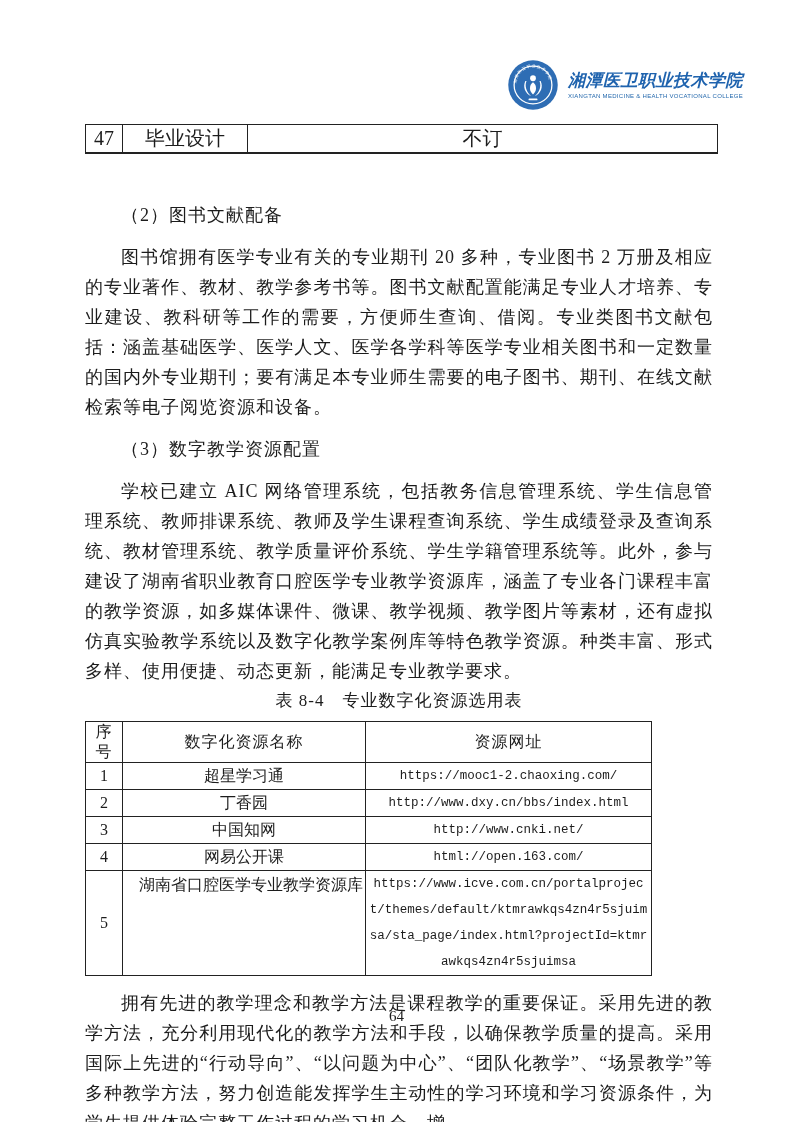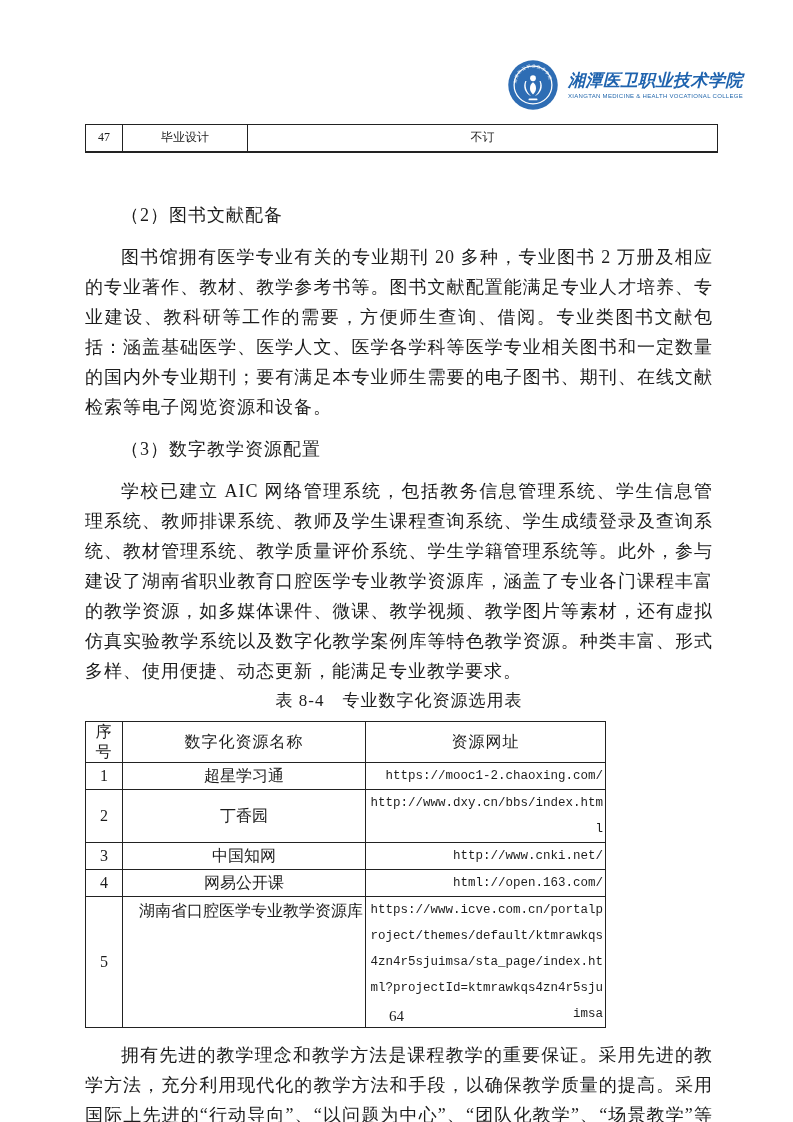--- a/index.html
+++ b/index.html
@@ -26,21 +26,21 @@
   .logo-en {
     font-size:6px; color:#2468ac; letter-spacing:0.3px; line-height:9px;
     font-family:"Liberation Sans","DejaVu Sans",sans-serif;
     white-space:nowrap;
   }
 
   
   .frag-table {
     position:absolute; top:124px; left:85px;
     width:633px; border-collapse:collapse; table-layout:fixed;
-    font-size:12px;
+    font-size:20px;
   }
   .frag-table td { border:1.5px solid #222; height:27px; text-align:center; padding:0 2px; }
   .frag-table tr td { border-bottom-width:2.5px; }
 
   
   .content { position:absolute; top:188px; left:85px; width:628px; }
   .para, .hd {
     font-size:18px; letter-spacing:1px; line-height:30px;
     text-align:justify; text-align-last:left;
   }
@@ -49,34 +49,33 @@
 
   .table-caption {
     margin-top:0;
     font-size:17px; letter-spacing:1px; line-height:30px;
     text-align:center;
   }
 
   
   .res-table {
     margin-top:5px;
-    width:521px; border-collapse:collapse; table-layout:fixed;
+    width:567px; border-collapse:collapse; table-layout:fixed;
     font-size:16px;
   }
   .res-table th, .res-table td { border:1.5px solid #222; padding:0 2px; }
   .res-table th {
     font-weight:normal; height:40px; line-height:20px; text-align:center;
     letter-spacing:1px;
   }
   .res-table td { height:27px; text-align:center; }
   .res-table td.cell-url {
     font-family:"Liberation Mono","DejaVu Sans Mono",monospace;
     font-size:12.5px; letter-spacing:0; line-height:26px;
     word-break:break-all;
-    text-align:right;
   }
   .res-table tr.tall-row td { height:auto; }
   .res-table tr.tall-row td.cell-name { vertical-align:top; line-height:27px;text-align:right; }
   .res-table tr.tall-row td.cell-no { vertical-align:middle; }
 
   
   .page-num {
     position:absolute; top:1008px; left:0; width:100%;
     text-align:center; font-size:15px;
   }

